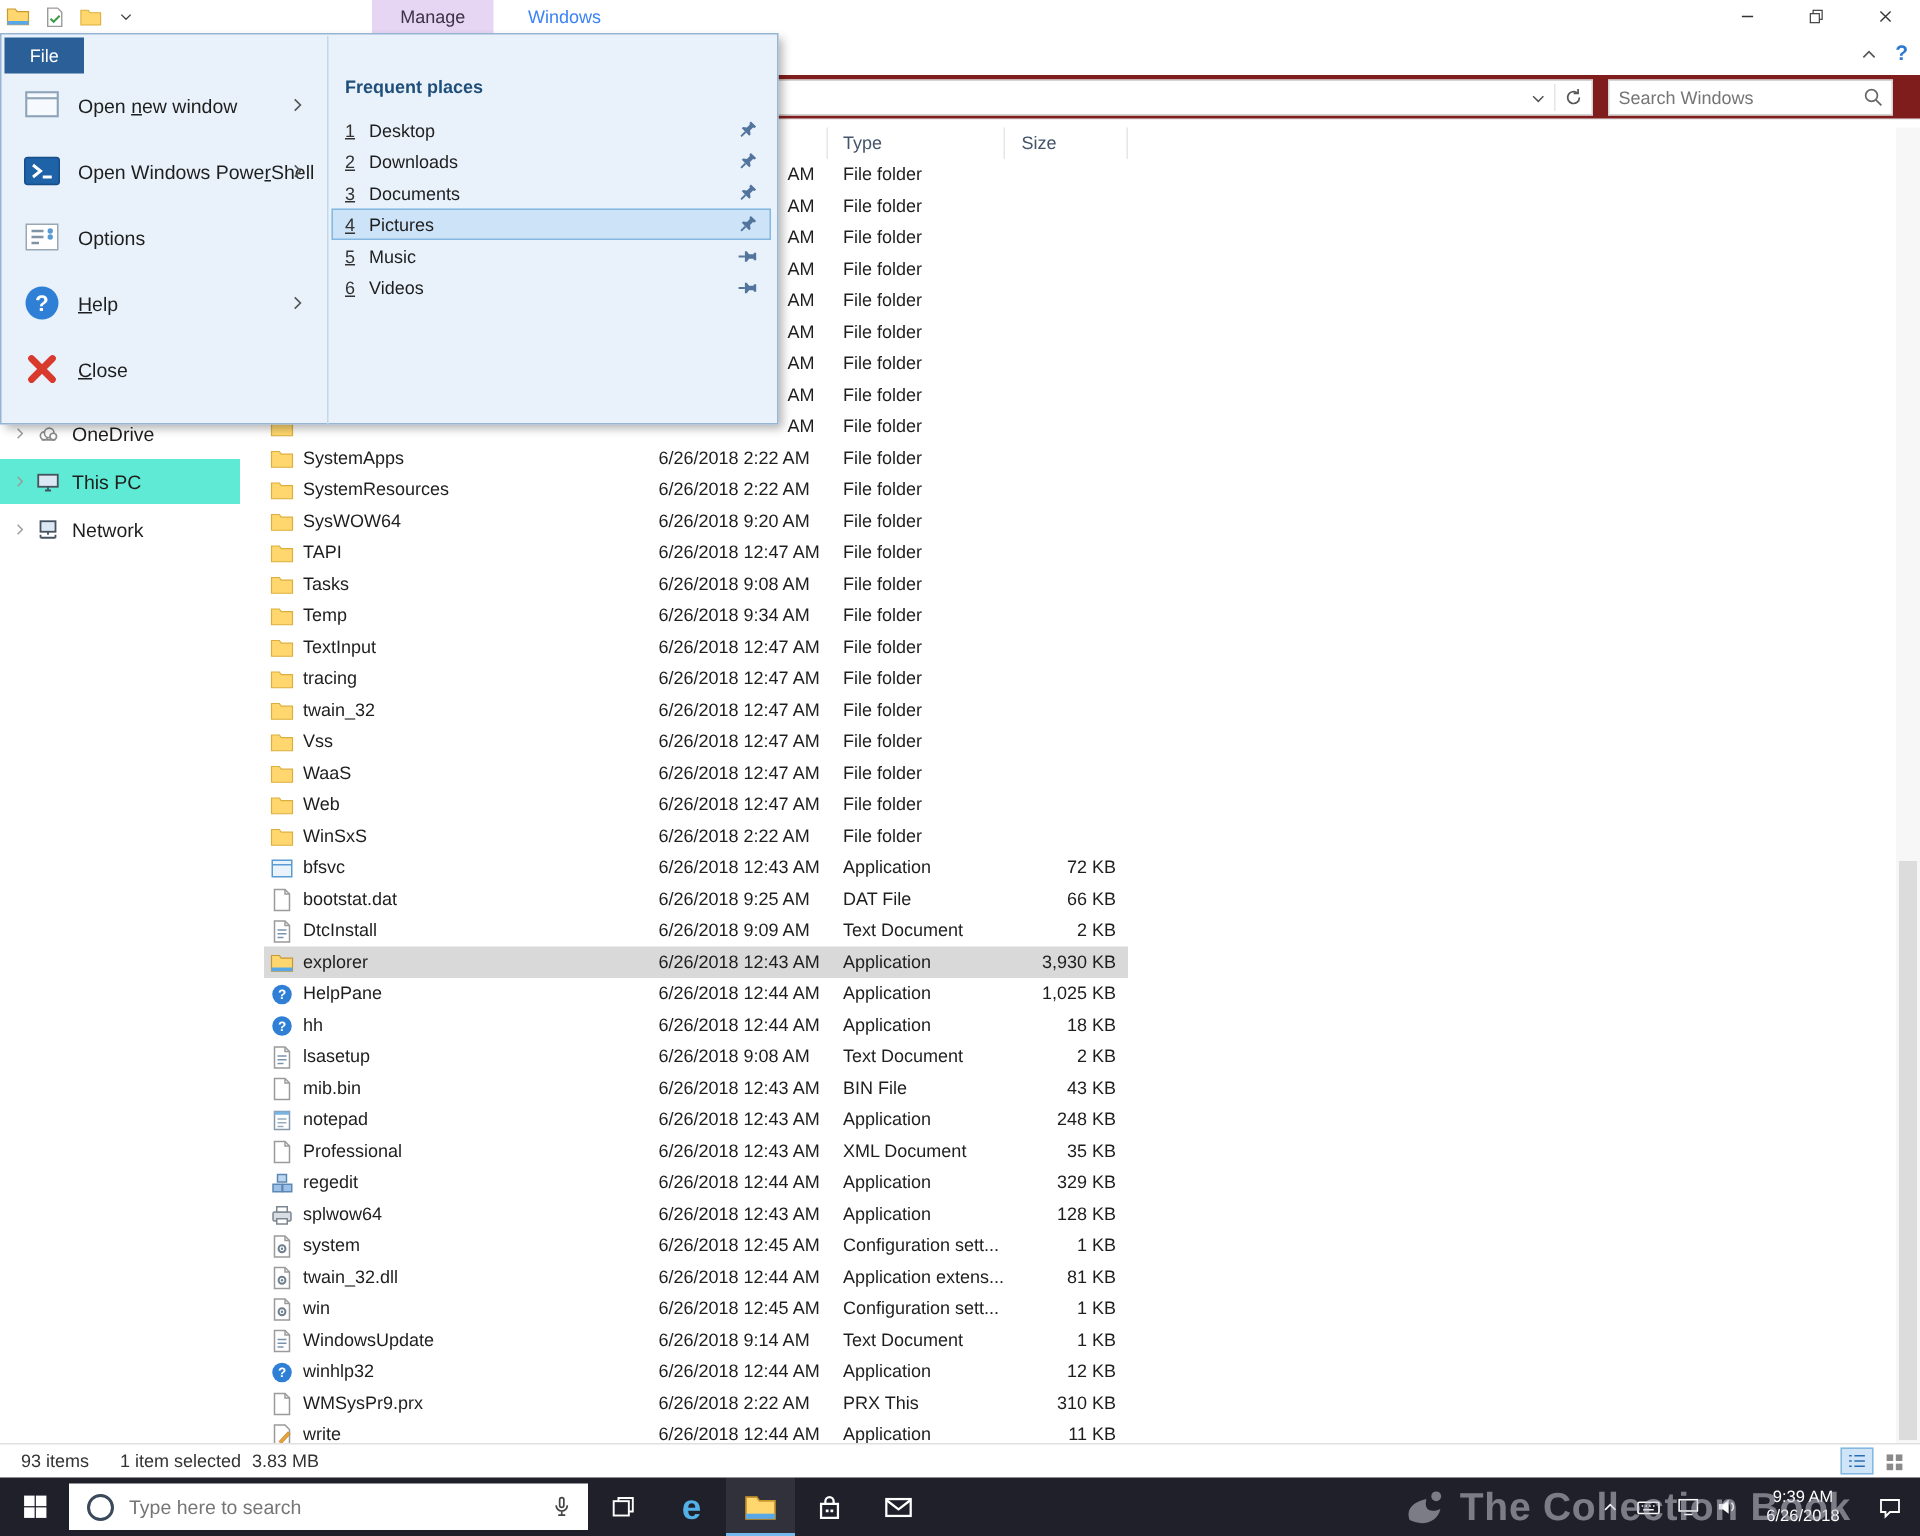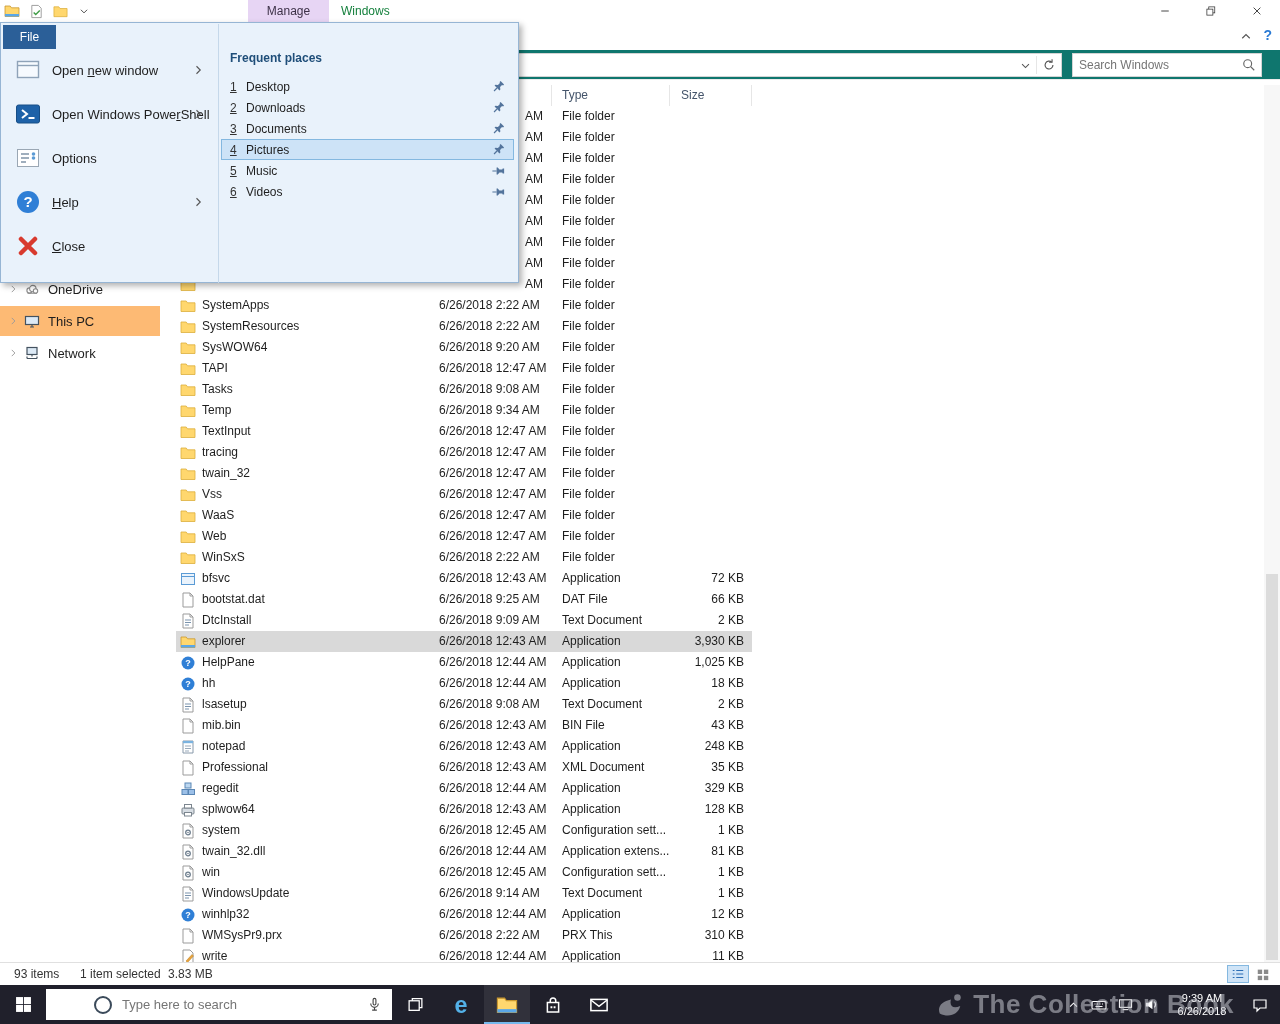--- a/index.html
+++ b/index.html
@@ -7,43 +7,43 @@
   body { font-family:"Liberation Sans", sans-serif; background:#fff; position:relative; overflow:hidden; }
   svg { display:block; }
 
   
   .win { position:absolute; top:0; left:0; right:0; height:985px; background:#fff; }
 
   .titlebar { position:absolute; top:0; left:0; right:0; height:22px; background:#fff; }
   .qat { position:absolute; left:4px; top:3px; display:flex; gap:8px; align-items:center; }
   .qicon { width:16px; height:16px; display:flex; align-items:center; justify-content:center; }
   .manage-tab { position:absolute; left:248px; top:0; width:81px; height:22px; background:#e7d5f4; color:#3d3147; font-size:12px; display:flex; align-items:center; justify-content:center; }
-  .win-title { position:absolute; left:341px; top:0; height:22px; line-height:22px; font-size:12px; color:#15803d; }
+  .win-title { position:absolute; left:352px; top:0; height:22px; line-height:22px; font-size:12px; color:#3b82f6; }
   .win-controls { position:absolute; right:0; top:0; display:flex; }
   .wc { width:46px; height:22px; display:flex; align-items:center; justify-content:center; color:#333; }
 
   .ribbonrow { position:absolute; top:22px; left:0; right:0; height:28px; background:#fff; }
   .ribbon-collapse { position:absolute; right:28px; top:8px; color:#555; }
   .ribbon-help { position:absolute; right:8px; top:5px; font-size:14px; font-weight:bold; color:#2a7ad4; }
 
-  .addressrow { position:absolute; top:50px; left:0; right:0; height:30px; background:#0f766e; border-bottom:1px solid #ececec; }
+  .addressrow { position:absolute; top:50px; left:0; right:0; height:30px; background:#7f1d1d; border-bottom:1px solid #ececec; }
   .addressbox { position:absolute; left:42px; top:3px; width:1020px; height:24px; border:1px solid #d4d4d4; background:#fff; }
   .addr-chev { position:absolute; right:30px; top:6px; color:#555; }
   .addr-sep { position:absolute; right:24px; top:2px; bottom:2px; width:1px; background:#e6e6e6; }
   .addr-refresh { position:absolute; right:5px; top:4px; color:#555; }
   .searchbox { position:absolute; left:1072px; top:3px; width:190px; height:24px; border:1px solid #d4d4d4; background:#fff; display:flex; align-items:center; }
   .searchbox input { border:0; outline:0; flex:1; min-width:0; font-size:12px; color:#555; padding-left:6px; background:transparent; font-family:inherit; }
   .searchbox .sicon { margin-right:5px; color:#666; flex:0 0 auto; }
 
   .sidebar { position:absolute; top:80px; left:0; width:160px; bottom:23px; background:#fff; }
   .sb-item { position:absolute; left:0; width:160px; height:30px; display:flex; align-items:center; font-size:13px; color:#1e1e1e; }
   .sb-item:nth-child(1) { top:194px; }
   .sb-item:nth-child(2) { top:226px; }
   .sb-item:nth-child(3) { top:258px; }
-  .sb-item.sel { background:#fdba74; }
+  .sb-item.sel { background:#5eead4; }
   .sb-chev { width:12px; margin-left:8px; color:#9a9a9a; display:flex; }
   .sb-icon { width:16px; height:16px; margin-left:4px; }
   .sb-label { margin-left:8px; }
 
   .headers { position:absolute; top:85px; left:176px; height:21px; display:flex; font-size:12px; color:#44546a; background:#fff; }
   .hcell { height:21px; line-height:20px; border-right:1px solid #e6e6e6; overflow:hidden; white-space:nowrap; }
   .h0 { width:261px; padding-left:24px; }
   .h1 { width:115px; padding-left:2px; }
   .h2 { width:118px; padding-left:10px; }
   .h3 { width:82px; padding-left:11px; }
@@ -89,21 +89,21 @@
   .fp-num { width:16px; margin-left:8px; color:#333; }
   .fp-pin { width:14px; height:14px; margin-right:8px; display:flex; flex:0 0 14px; }
   .fp-pin.pinned { transform:rotate(45deg); }
   .fp-pin.unpinned { transform:rotate(90deg); }
   .fp-label { flex:1; }
 
   
   .taskbar { position:absolute; left:0; right:0; bottom:0; height:39px; background:#20202b; display:flex; align-items:center; z-index:30; }
   .tb-btn { width:46px; height:39px; display:flex; align-items:center; justify-content:center; color:#fff; }
   .tb-btn.fe-active { background:rgba(255,255,255,.08); box-shadow:inset 0 -2px 0 #76b9ed; }
-  .tb-search { width:346px; height:31px; background:#fff; display:flex; align-items:center;padding-left:36px; }
+  .tb-search { width:346px; height:31px; background:#fff; display:flex; align-items:center; }
   .cortana-ring { width:18px; height:18px; border:2px solid #3b4a5a; border-radius:50%; margin-left:12px; flex:0 0 18px; }
   .tb-search input { flex:1; min-width:0; border:0; outline:0; font-size:13px; color:#666; padding-left:10px; background:transparent; font-family:inherit; }
   .tb-mic { margin-right:10px; color:#444; flex:0 0 auto; }
   .tb-spacer { flex:1; }
   .tray { display:flex; align-items:center; height:39px; }
   .tray-icon { width:26px; height:39px; display:flex; align-items:center; justify-content:center; color:#fff; }
   .tray-clock { width:76px; text-align:center; color:#fff; font-size:11px; line-height:13px; }
   .action-btn { width:40px; height:39px; display:flex; align-items:center; justify-content:center; color:#fff; }
 
   .watermark { position:absolute; right:46px; bottom:4px; display:flex; align-items:center; gap:7px; color:#c6c8d0; opacity:.55; z-index:35; pointer-events:none; font-size:26px; font-weight:bold; letter-spacing:.5px; }

